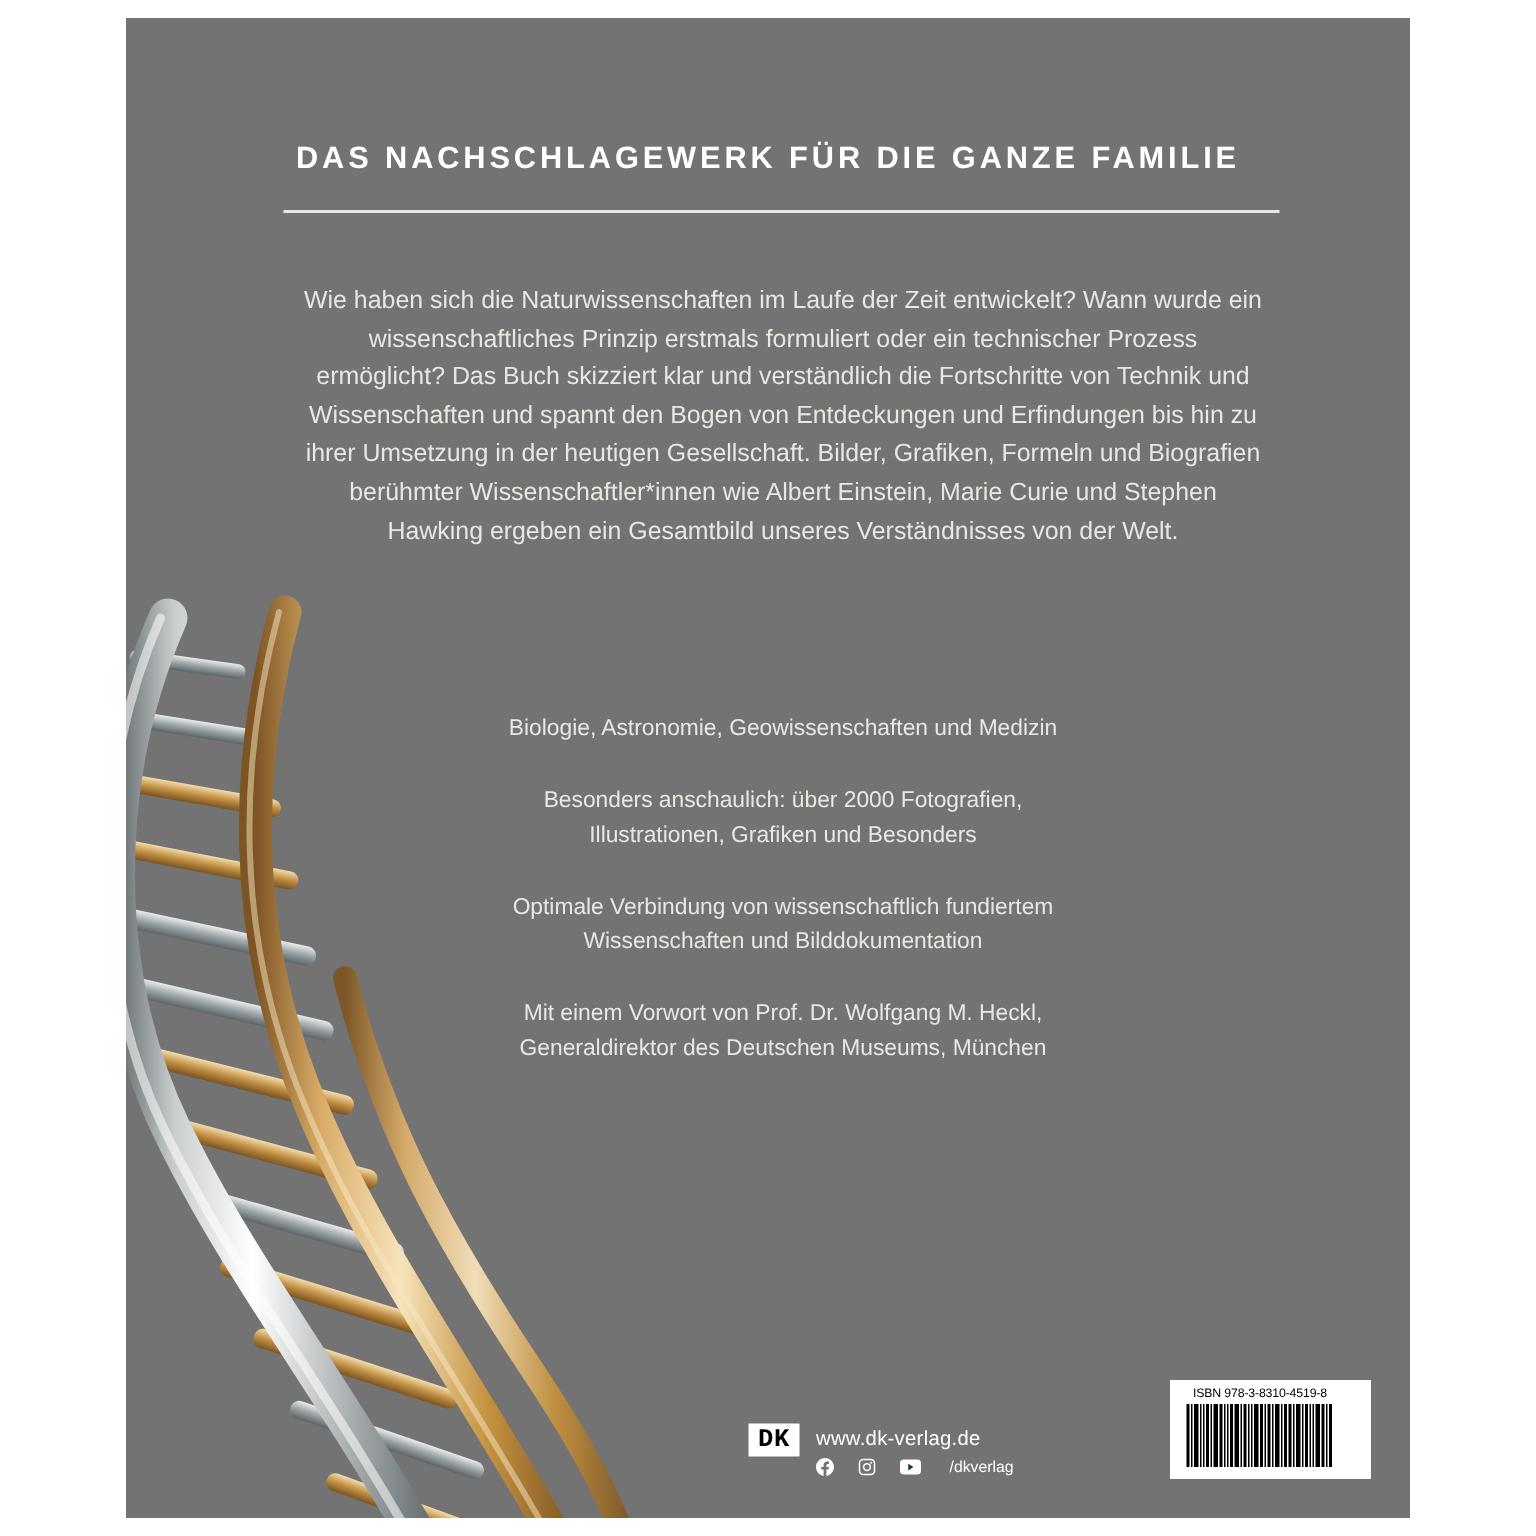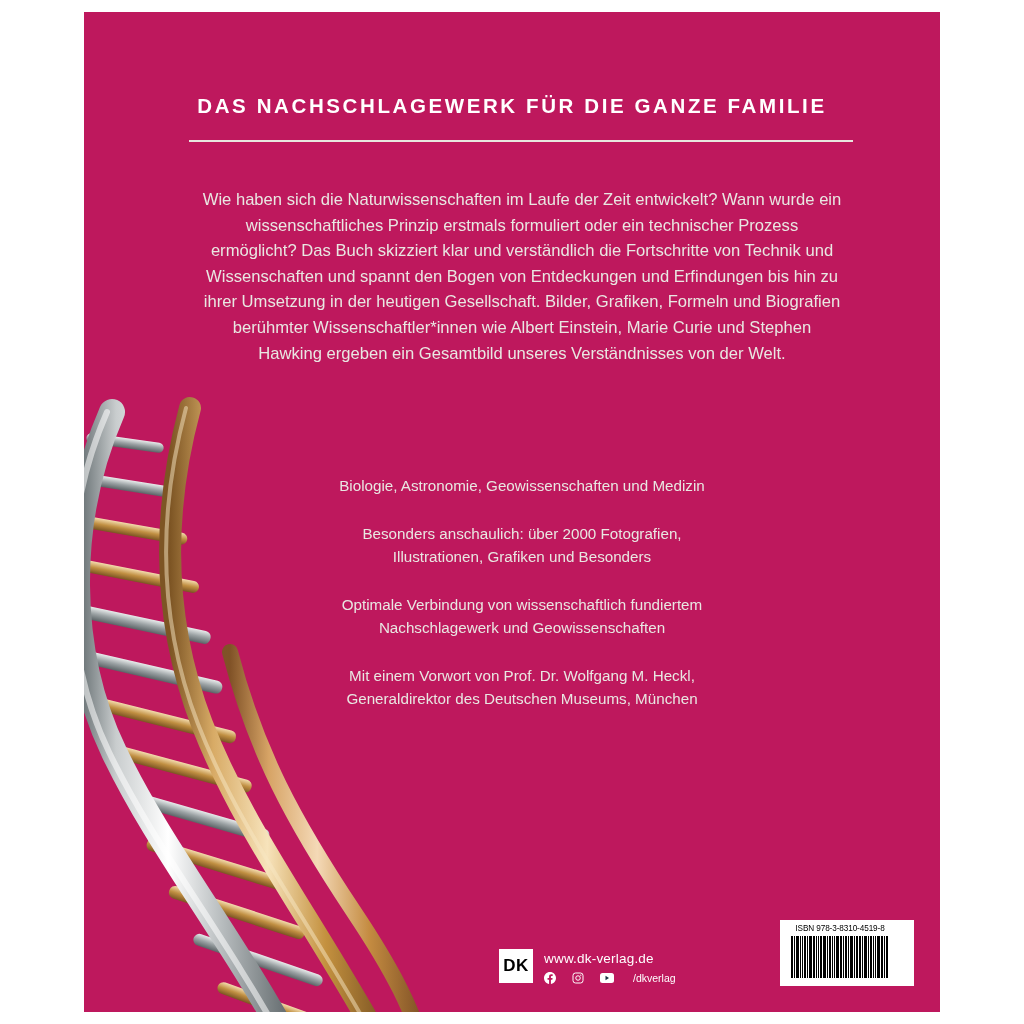--- a/index.html
+++ b/index.html
@@ -13,21 +13,21 @@
     font-family: "Liberation Sans", sans-serif;
     overflow: hidden;
   }
 
   #cover {
     position: absolute;
     left: 84px;
     top: 12px;
     width: 856px;
     height: 1000px;
-    background: #be185d;
+    background: #737373;
     overflow: hidden;
   }
 
   
   .dna-wrap {
     position: absolute;
     left: -90px;
     bottom: -40px;
     width: 460px;
     height: 700px;
@@ -91,30 +91,30 @@
   
   .footer {
     position: absolute;
     left: 415px;
     bottom: 28px;
     display: flex;
     align-items: flex-start;
   }
   .dk-logo {
     width: 34px;
-    height: 34px;
+    height: 22px;
     background: #ffffff;
     color: #000000;
     font-weight: bold;
     font-size: 17px;
     letter-spacing: 0.5px;
     display: flex;
     align-items: center;
     justify-content: center;
-    font-family: Liberation Sans, sans-serif;
+    font-family: Liberation Mono, monospace;
   }
   .footer-right {
     margin-left: 11px;
     padding-top: 2px;
   }
   .url {
     color: #ffffff;
     font-size: 13.5px;
     font-family: "Liberation Sans", sans-serif;
     letter-spacing: 0.2px;
@@ -234,21 +234,21 @@
   <div class="features">
     <div class="feature">
       <span class="feature-line">Biologie, Astronomie, Geowissenschaften und Medizin</span>
     </div>
     <div class="feature">
       <span class="feature-line">Besonders anschaulich: über 2000 Fotografien,</span>
       <span class="feature-line">Illustrationen, Grafiken und Besonders</span>
     </div>
     <div class="feature">
       <span class="feature-line">Optimale Verbindung von wissenschaftlich fundiertem</span>
-      <span class="feature-line">Nachschlagewerk und Geowissenschaften</span>
+      <span class="feature-line">Wissenschaften und Bilddokumentation</span>
     </div>
     <div class="feature">
       <span class="feature-line">Mit einem Vorwort von Prof. Dr. Wolfgang M. Heckl,</span>
       <span class="feature-line">Generaldirektor des Deutschen Museums, München</span>
     </div>
   </div>
 
   <div class="footer">
     <div class="dk-logo">DK</div>
     <div class="footer-right">

